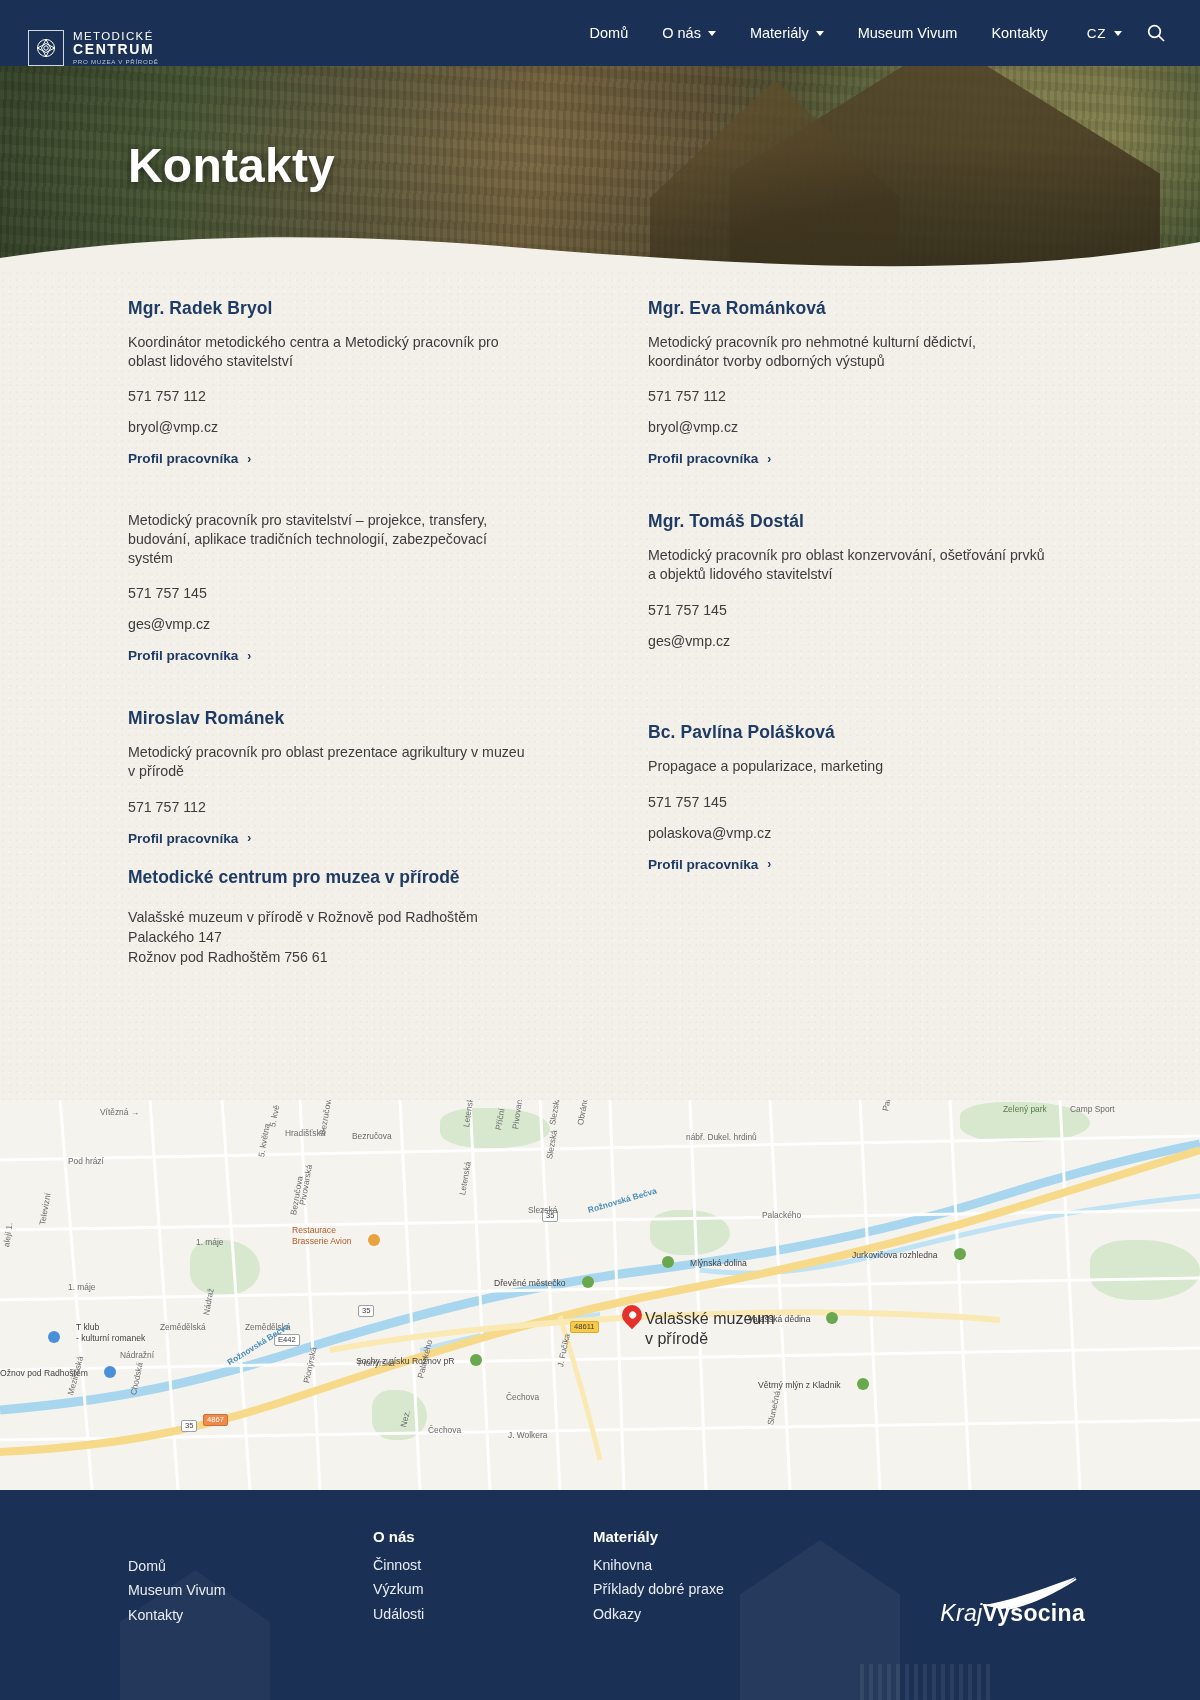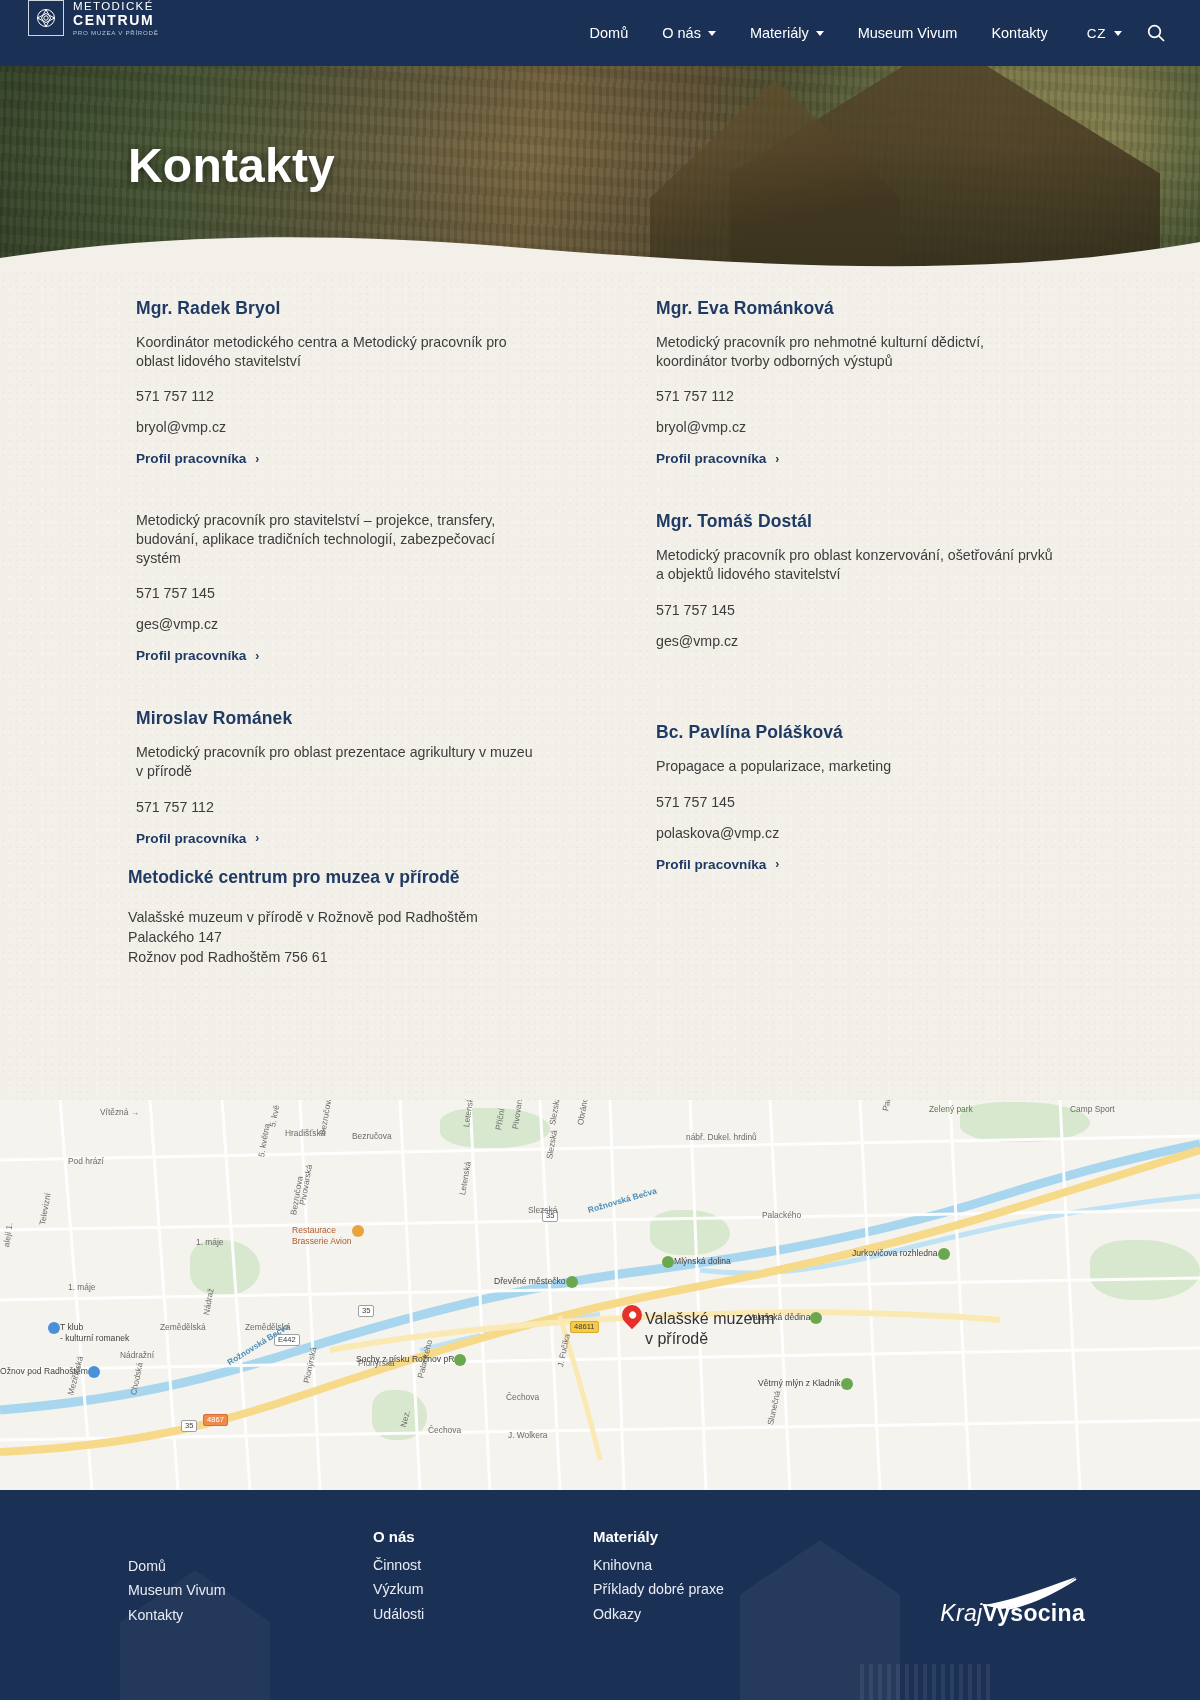--- a/index.html
+++ b/index.html
@@ -10,21 +10,21 @@
     background: #f2efe9;
     overflow: hidden;
   }
   .page { position: relative; width: 1200px; height: 1700px; overflow: hidden; }
 
   
   .header {
     position: absolute; top: 0; left: 0; width: 1200px; height: 66px;
     background: #1b3055;
     z-index: 30;
-    display: flex; align-items: flex-start;
+    display: flex; align-items: flex-end;
   }
   .logo-wrap { display: flex; align-items: center; padding-left: 28px; gap: 9px; }
   .logo-mark {
     width: 36px; height: 36px; border: 1.5px solid #cfd6e2;
     display: flex; align-items: center; justify-content: center;
   }
   .logo-mark svg { display: block; }
   .logo-text { color: #ffffff; line-height: 1.12; }
   .logo-text .l1 { font-size: 11.5px; letter-spacing: 1.4px; font-weight: 400; }
   .logo-text .l2 { font-size: 14px; letter-spacing: 1.6px; font-weight: 700; }
@@ -92,21 +92,21 @@
     background-image:
       radial-gradient(rgba(0,0,0,0.035) 1px, transparent 1px),
       radial-gradient(rgba(255,255,255,0.5) 1px, transparent 1px);
     background-size: 7px 7px, 11px 11px;
     background-position: 0 0, 4px 5px;
     opacity: .8;
   }
   .cols { position: absolute; left: 128px; top: 28px; width: 960px; display: flex; gap: 80px; }
   .col { width: 440px; }
 
-  .person { margin-bottom: 44px; margin-left: 8px; }
+  .person { margin-bottom: 44px; }
   .person h3 {
     color: #1f3a63; font-size: 17.5px; font-weight: 700; margin-bottom: 14px; letter-spacing: 0.1px;
   }
   .person .role {
     color: #3c3c3c; font-size: 14.2px; line-height: 1.32; margin-bottom: 17px; max-width: 400px;
   }
   .person .contact { color: #3c3c3c; font-size: 14.2px; line-height: 1.33; margin-bottom: 12px; }
   .profile-link {
     display: inline-flex; align-items: center; gap: 9px;
     color: #1f3a63; font-size: 13.6px; font-weight: 700; cursor: pointer;
@@ -119,21 +119,21 @@
 
   
   .map {
     position: absolute; top: 1100px; left: 0; width: 1200px; height: 390px;
     background: #f2efe9; overflow: hidden;
   }
   .map-bg { position: absolute; inset: 0; background: #f5f3ee; }
   .green { position: absolute; background: #d7e8cf; border-radius: 40% 60% 55% 45%; }
   .maplabel { position: absolute; font-size: 8.4px; color: #6b6b6b; white-space: nowrap; }
   .maplabel.rot { transform-origin: left center; }
-  .poi { position: absolute; display: flex; align-items: flex-start; gap: 0; }
+  .poi { position: absolute; display: flex; align-items: flex-end; gap: 16px; }
   .poi .dot {
     width: 12px; height: 12px; border-radius: 50%; background: #4a90d9;
     display: inline-block; position: relative;
   }
   .poi .dot.green-d { background: #6aa84f; }
   .poi .dot.ora { background: #e8a33d; }
   .poi .txt { font-size: 8.6px; color: #444; white-space: nowrap; }
   .marker {
     position: absolute; width: 20px; height: 28px;
   }
@@ -418,21 +418,21 @@
     <div class="maplabel" style="left:428px; top:325px;">Čechova</div>
     <div class="maplabel" style="left:506px; top:292px;">Čechova</div>
     <div class="maplabel" style="left:508px; top:330px;">J. Wolkera</div>
     <div class="maplabel rot" style="left:560px; top:262px; transform:rotate(-78deg);">J. Fučíka</div>
     <div class="maplabel rot" style="left:70px; top:290px; transform:rotate(-75deg);">Meziříčská</div>
     <div class="maplabel rot" style="left:133px; top:290px; transform:rotate(-78deg);">Chodská</div>
     <div class="maplabel rot" style="left:770px; top:320px; transform:rotate(-78deg);">Slunečná</div>
     <div class="maplabel rot" style="left:403px; top:322px; transform:rotate(-76deg);">Nez.</div>
     <div class="maplabel rot" style="left:228px; top:258px; transform:rotate(-32deg); color:#4b8fb8; font-weight:600;">Rožnovská Bečva</div>
     <div class="maplabel rot" style="left:588px; top:105px; transform:rotate(-16deg); color:#4b8fb8; font-weight:600;">Rožnovská Bečva</div>
-    <div class="maplabel" style="left:929px; top:4px; color:#5a7a4a;">Zelený park</div>
+    <div class="maplabel" style="left:1003px; top:4px; color:#5a7a4a;">Zelený park</div>
     <div class="maplabel" style="left:1060px; top:4px;margin-left:10px;">Camp Sport</div>
 
     <div class="poi" style="left:292px; top:125px;">
       <div style="font-size:8.6px; color:#b35a2a; line-height:1.25;">
         <span>Restaurace</span><br>
         <span>Brasserie Avion</span>
       </div>
       <span class="dot ora"></span>
     </div>
 

